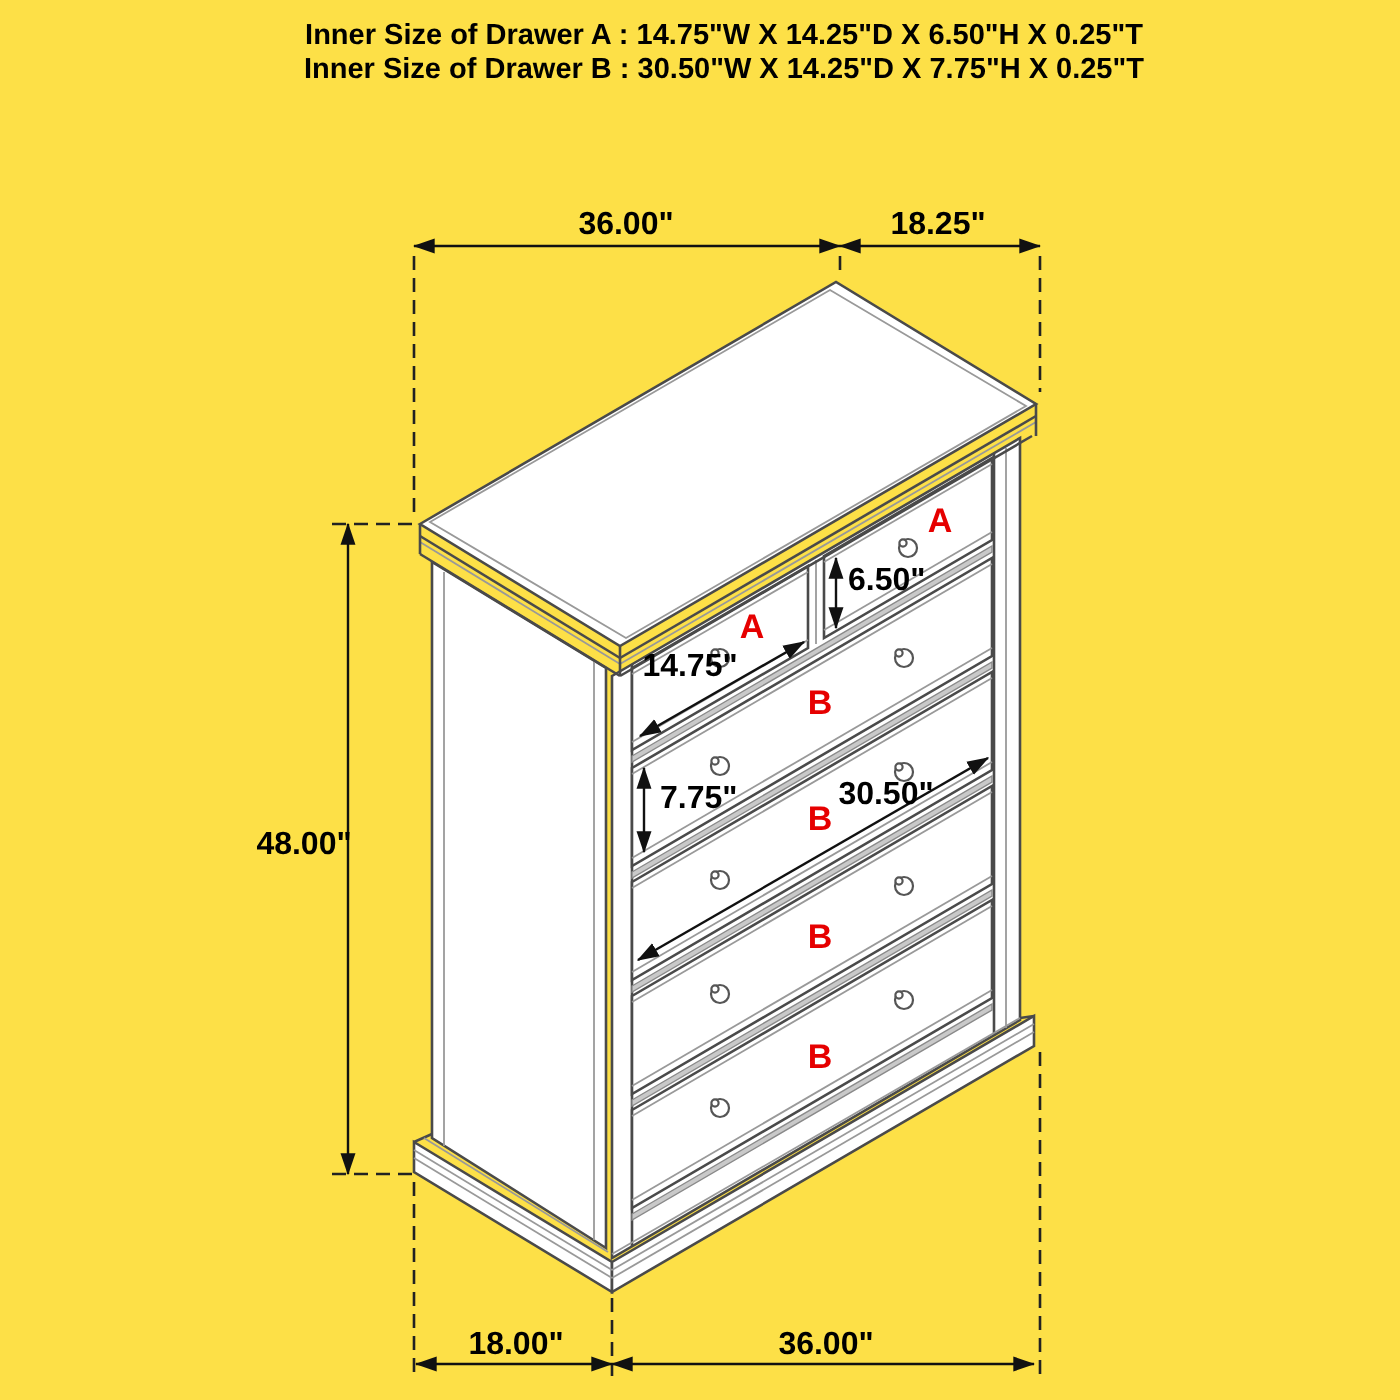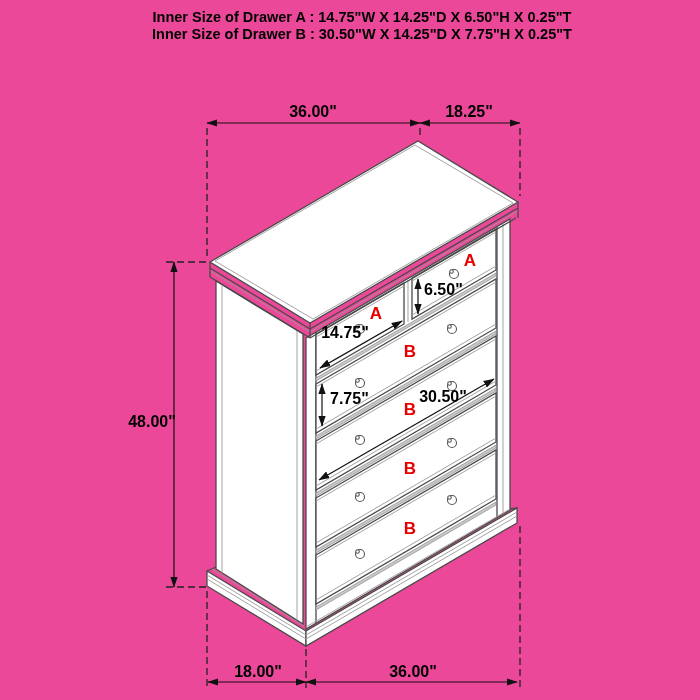--- a/index.html
+++ b/index.html
@@ -1,16 +1,16 @@
 <!DOCTYPE html>
 <html><head>
 <meta charset="utf-8">
 <style>
   html,body{margin:0;padding:0;background:#fff;}
-  .canvas{position:relative;width:700px;height:700px;background:#ec4899;overflow:hidden;
+  .canvas{position:relative;width:700px;height:700px;background:#fde047;overflow:hidden;
           font-family:"Liberation Sans", sans-serif;text-decoration:underline;}
   svg{display:block;}
   .hdr{font:bold 14.5px "Liberation Sans", sans-serif;fill:#000;}
   .dim{font:bold 16px "Liberation Sans", sans-serif;fill:#000;}
   .lbl{font:bold 17px "Liberation Sans", sans-serif;}
   .ln{stroke:#4a4a4a;stroke-width:1.3;fill:none;}
   .fillw{fill:#ffffff;}
   .thin{stroke:#999;stroke-width:0.9;fill:none;}
   .band{fill:#c9c9c9;stroke:#8a8a8a;stroke-width:0.7;}
   .dash{stroke:#222;stroke-width:1.3;fill:none;stroke-dasharray:7 4;}

